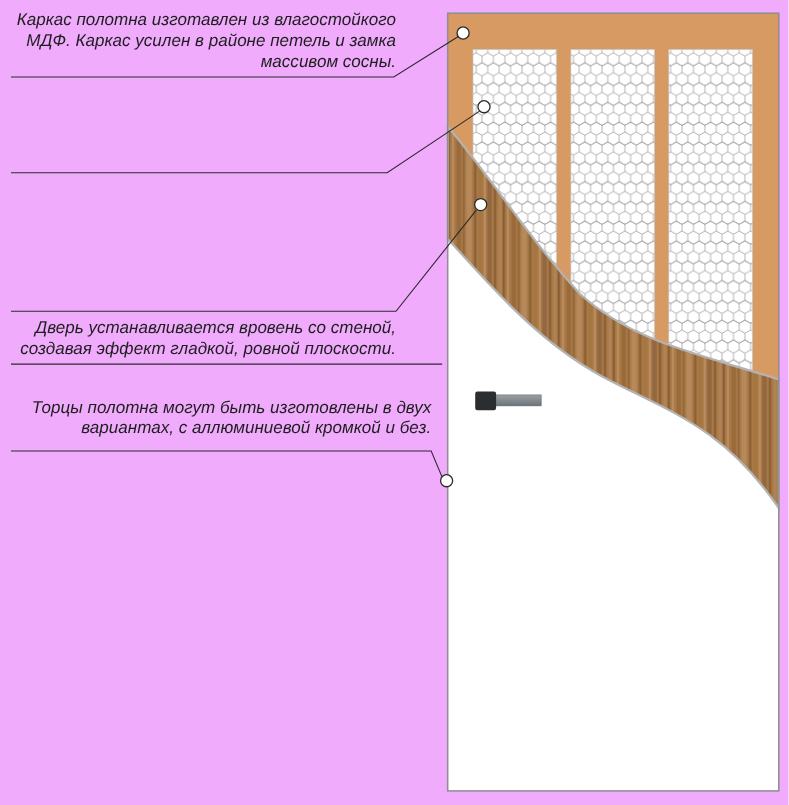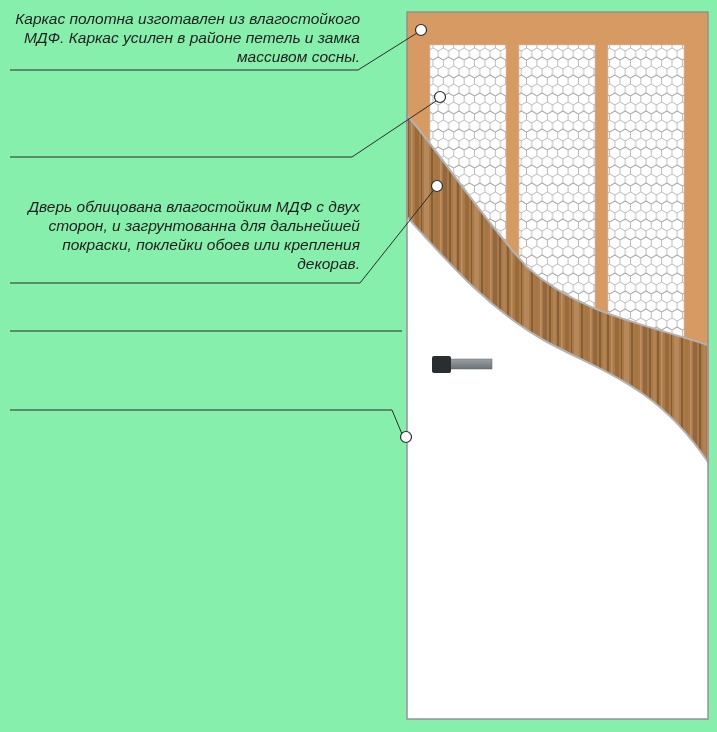--- a/index.html
+++ b/index.html
@@ -8,21 +8,21 @@
     width:717px;
     height:732px;
     background:#ffffff;
     overflow:hidden;
     font-family:"Liberation Sans", sans-serif;
   }
   .stage{
     position:relative;
     width:717px;
     height:732px;
-    background:#86efac;
+    background:#f0abfc;
   }
   .svg-layer{
     position:absolute;
     left:0;top:0;
     width:717px;height:732px;
   }
   .note{
     position:absolute;
     font-style:italic;
     text-align:right;
@@ -116,15 +116,16 @@
 
     <g fill="#ffffff" stroke="var(--leader-line,#2b2b2b)" stroke-width="1.2">
       <circle cx="421" cy="30" r="5.5"></circle>
       <circle cx="440" cy="97" r="5.5"></circle>
       <circle cx="437" cy="186" r="5.5"></circle>
       <circle cx="406" cy="437" r="5.5"></circle>
     </g>
   </svg>
 
   <div class="note note-1" style="color: rgb(30, 30, 30);">Каркас полотна изготавлен из влагостойкого МДФ. Каркас усилен в районе петель и замка массивом сосны.</div>
-  <div class="note note-3" style="color: rgb(30, 30, 30);">Дверь облицована влагостойким МДФ с двух сторон, и загрунтованна для дальнейшей покраски, поклейки обоев или крепления декорав.</div>
+  <div class="note note-4" style="color: rgb(30, 30, 30);">Дверь устанавливается вровень со стеной, создавая эффект гладкой, ровной плоскости.</div>
+  <div class="note note-5" style="color: rgb(30, 30, 30);">Торцы полотна могут быть изготовлены в двух вариантах, с аллюминиевой кромкой и без.</div>
 
 </div>
 
 </body></html>

